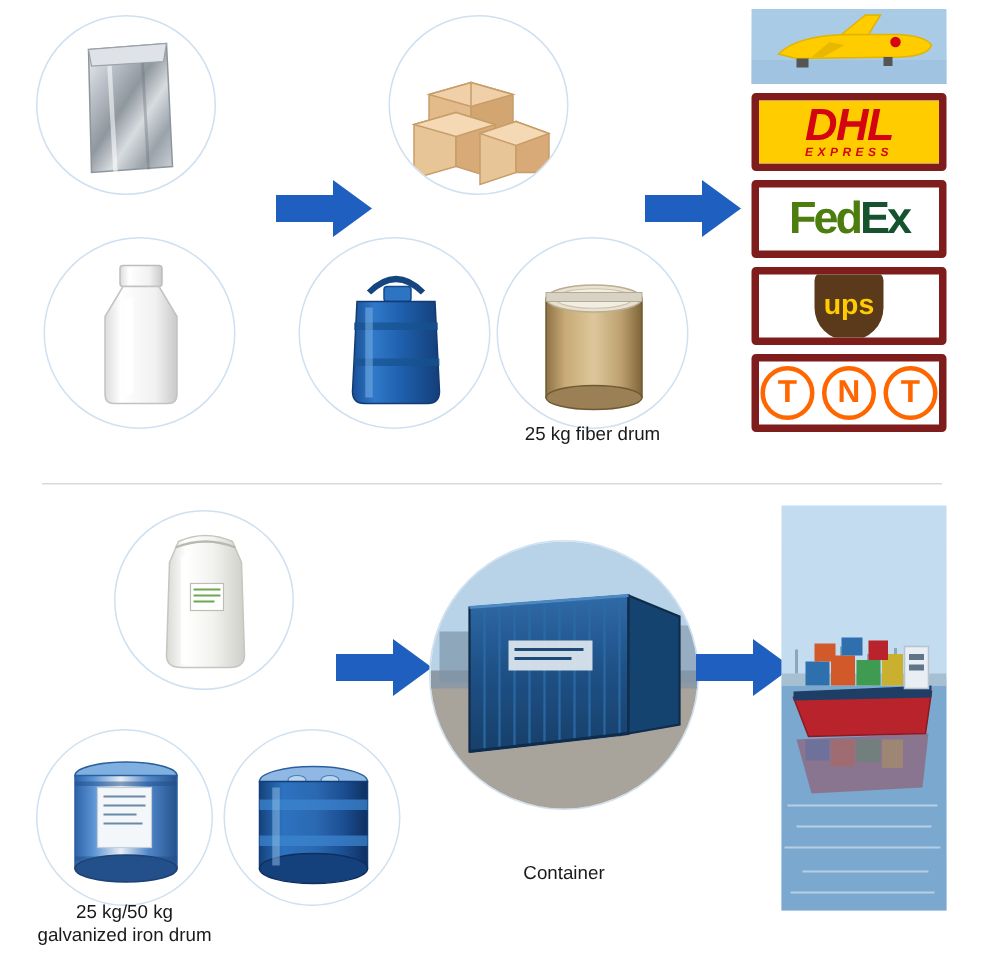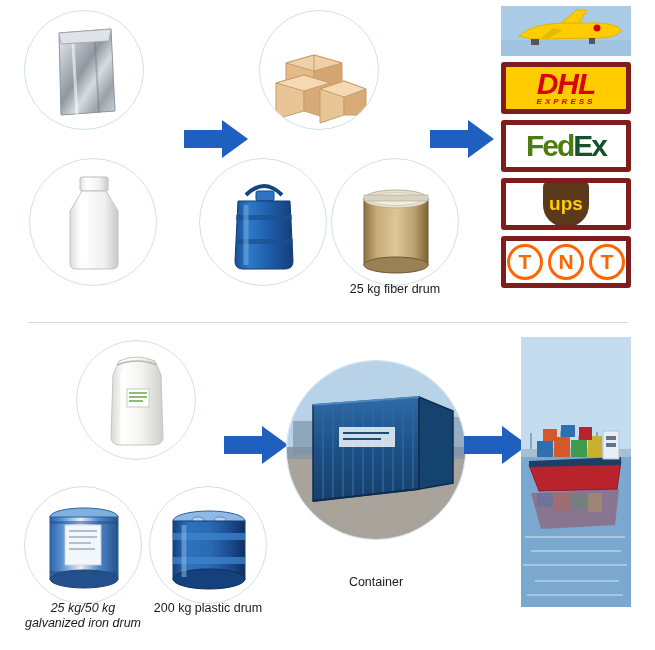--- a/index.html
+++ b/index.html
@@ -337,21 +337,21 @@
       </defs>
       <ellipse cx="59" cy="30" rx="34" ry="9" fill="#7fb0e0" stroke="#2b5f9f"></ellipse>
       <rect x="25" y="30" width="68" height="62" fill="url(#gdrum)" stroke="#2b5f9f" stroke-width="1"></rect>
       <rect x="40" y="38" width="36" height="40" fill="#f4f7fa" stroke="#c3cfdb" stroke-width="0.8"></rect>
       <path d="M44 44 h28 M44 50 h28 M44 56 h22 M44 62 h26" stroke="#6a89a8" stroke-width="1.2"></path>
       <ellipse cx="59" cy="92" rx="34" ry="9" fill="#23508b" stroke="#1c4172"></ellipse>
       <rect x="25" y="34" width="68" height="3" fill="#1f4d86" opacity="0.5"></rect>
       <rect x="25" y="84" width="68" height="3" fill="#1f4d86" opacity="0.5"></rect>
     </svg>
   </div>
-  <div class="caption" style="left:13px; top:601px; width:140px;font-style:italic;">25 kg/50 kg
+  <div class="caption" style="left:13px; top:601px; width:140px;">25 kg/50 kg
 galvanized iron drum</div>
 
   <div class="circle" style="left:149px; top:486px; width:118px; height:118px;">
     <svg width="118" height="118" viewBox="0 0 118 118">
       <defs>
         <linearGradient id="bdrum2" x1="0" y1="0" x2="1" y2="0">
           <stop offset="0%" stop-color="#15427d"></stop>
           <stop offset="22%" stop-color="#2d72c0"></stop>
           <stop offset="52%" stop-color="#2b69b2"></stop>
           <stop offset="78%" stop-color="#1b4e92"></stop>
@@ -361,21 +361,20 @@
       <ellipse cx="59" cy="34" rx="36" ry="10" fill="#8fb9e4" stroke="#2b5f9f"></ellipse>
       <ellipse cx="48" cy="33" rx="6" ry="3" fill="#b9d4ef" stroke="#4b7fb8" stroke-width="0.8"></ellipse>
       <ellipse cx="70" cy="33" rx="6" ry="3" fill="#b9d4ef" stroke="#4b7fb8" stroke-width="0.8"></ellipse>
       <rect x="23" y="34" width="72" height="58" fill="url(#bdrum2)" stroke="#133d77" stroke-width="1"></rect>
       <rect x="23" y="46" width="72" height="7" fill="#3c84cd" opacity="0.75"></rect>
       <rect x="23" y="70" width="72" height="7" fill="#3c84cd" opacity="0.75"></rect>
       <ellipse cx="59" cy="92" rx="36" ry="10" fill="#14407c" stroke="#0f2f5e"></ellipse>
       <path d="M34 38 L34 90" stroke="#93c1ea" stroke-width="5" opacity="0.5"></path>
     </svg>
   </div>
-  <div class="caption" style="left:138px; top:601px; width:140px;">200 kg plastic drum</div>
 
   <div class="arrow" style="left:222px; top:424px;">
     <svg width="68" height="42" viewBox="0 0 68 42">
       <path d="M2 12 L40 12 L40 2 L66 21 L40 40 L40 30 L2 30 Z" fill="#1f5fbf"></path>
     </svg>
   </div>
 
   <div class="circle" style="left:286px; top:360px; width:180px; height:180px;">
     <svg width="180" height="180" viewBox="0 0 180 180">
       <rect x="0" y="0" width="180" height="96" fill="#b8d3e8"></rect>

